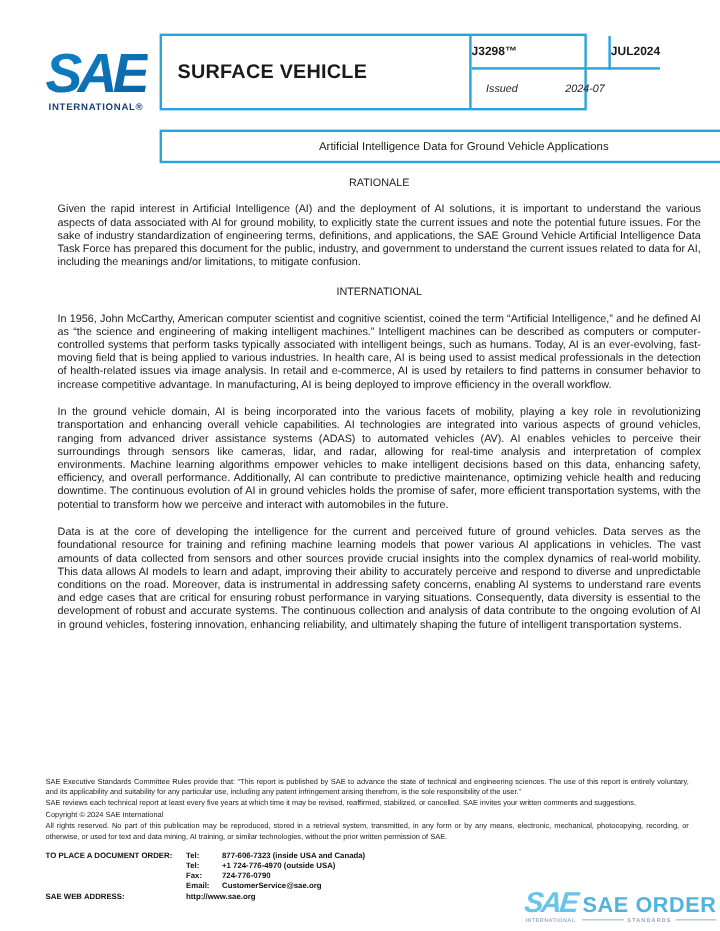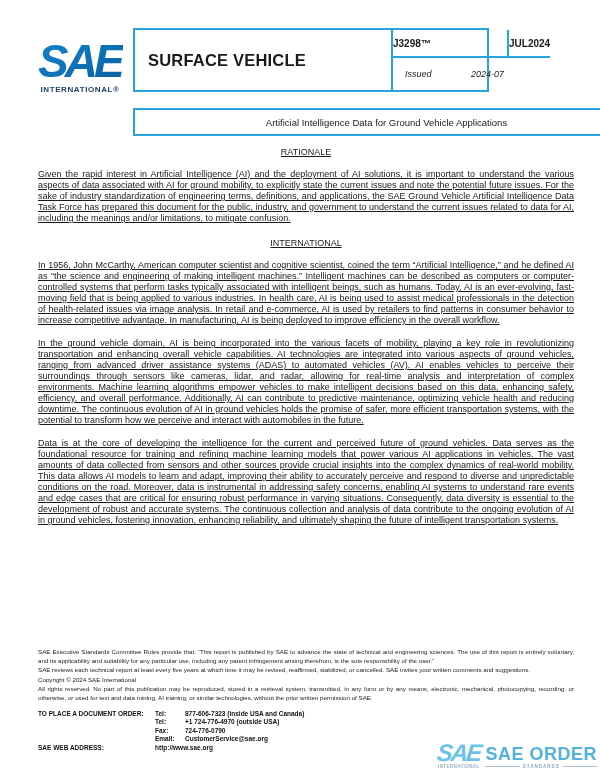--- a/index.html
+++ b/index.html
@@ -24,21 +24,21 @@
     display:flex;align-items:center;font-weight:bold;font-size:10px;}
   .ht-date{grid-area:1/3/2/4;border-bottom:2px solid var(--accent);
     display:flex;align-items:center;justify-content:center;font-weight:bold;font-size:10px;}
   .ht-issued{grid-area:2/2/3/4;display:flex;align-items:center;padding-left:12px;font-size:9px;font-style:italic;}
   .ht-issued .lbl{display:inline-block;width:66px;}
 
   .subtitle-box{position:absolute;left:133px;top:108px;width:507px;height:28px;border:2px solid var(--accent);
     display:flex;align-items:center;justify-content:center;font-size:9.5px;background:#fff;}
 
   
-  .bodytext{position:absolute;left:38px;top:147px;width:536px;font-size:9px;line-height:11px;text-align:justify;text-decoration:underline;}
+  .bodytext{position:absolute;left:48px;top:147px;width:536px;font-size:9px;line-height:11px;text-align:justify;}
   .bodytext h2{font-size:9px;font-weight:normal;text-align:center;margin:0 0 11px;}
   .bodytext p{margin:0 0 12px;}
   .bodytext p.lastgap{margin-bottom:14px;}
 
   
   .footer{position:absolute;left:38px;right:26px;top:648px;}
   .legal{font-size:6.2px;line-height:8.6px;text-align:justify;color:#222;}
   .legal + .legal{margin-top:1px;}
   .legal.copyright{text-align:left;margin-top:1px;}
 

